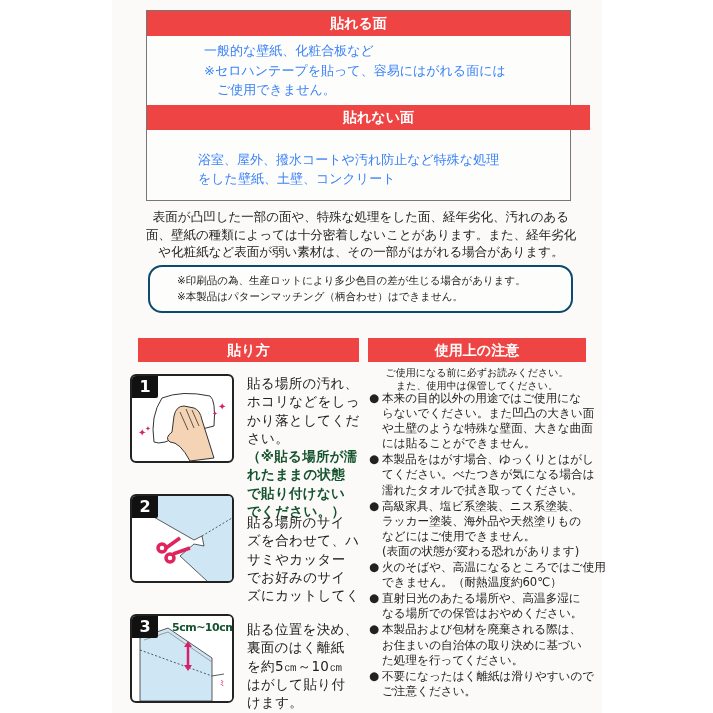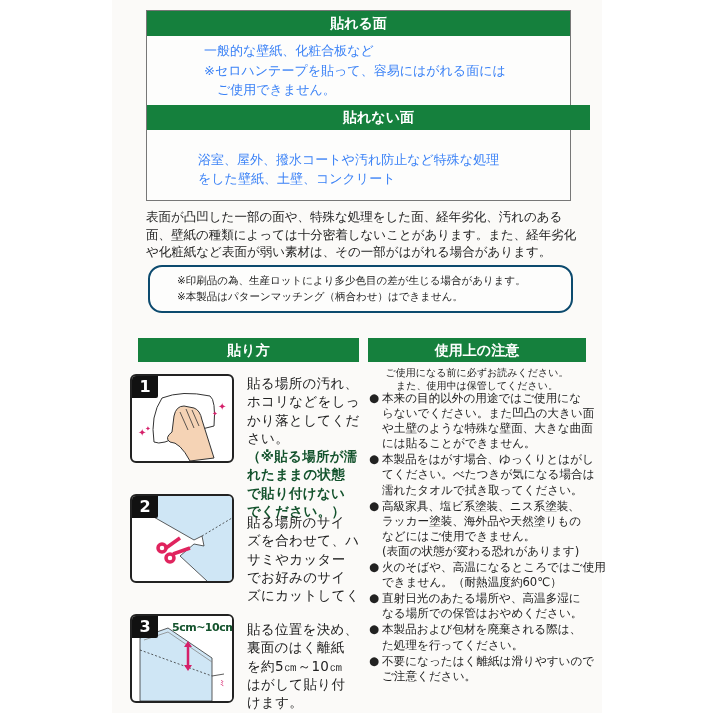--- a/index.html
+++ b/index.html
@@ -4,26 +4,26 @@
 <style>
   html, body { margin:0; padding:0; }
   body { width:713px; height:713px; background:#ffffff; position:relative; overflow:hidden;
          font-family:"DejaVu Sans", "Liberation Sans", sans-serif; color:#222; }
   .panel { position:absolute; left:112px; top:0; width:490px; height:713px; background:#fbfaf8; }
   .abs { position:absolute; }
 
   
   .surface-box { position:absolute; left:146px; top:10px; width:423px; height:189px;
                  border:1px solid #777; background:#fdfdfc; }
-  .bar { background:#15803d; color:#fff; font-weight:bold; text-align:center; }
+  .bar { background:#ef4444; color:#fff; font-weight:bold; text-align:center; }
   .bar1 { position:absolute; left:0; top:0; width:423px; height:25px; line-height:25px; font-size:14px; }
   .bar2 { position:absolute; left:0; top:94px; width:423px; height:25px; line-height:25px; font-size:14px;padding-left:20px; }
   .sec-line { position:absolute; font-size:13px; line-height:20px; white-space:nowrap; color:#3b82f6; }
 
-  .para { position:absolute; left:146px; top:208px; width:430px; font-size:12.5px; line-height:17.5px; color:#222; }
+  .para { position:absolute; left:146px; top:208px; width:430px; font-size:12.5px; line-height:17.5px; color:#222;text-align:center; }
   .para div { white-space:nowrap; }
 
   .notice-box { position:absolute; left:148px; top:265px; width:421px; height:44px;
                 border:2px solid #0c4a6e; border-radius:14px; background:#fdfdfc; }
   .notice-line { position:absolute; left:27px; font-size:10.5px; line-height:15px; white-space:nowrap; color:#222; }
 
   
   .col-bar { position:absolute; top:338px; height:24px; line-height:24px; font-size:14px; }
   .step-img { position:absolute; left:130px; width:100px; height:85px; border:2px solid #222;
               border-radius:6px; background:#fff; overflow:hidden; }
@@ -169,20 +169,21 @@
     <div>できません。（耐熱温度約60℃）</div>
   </div>
   <div class="caution-item">
     <span class="bullet">●</span>
     <div>直射日光のあたる場所や、高温多湿に</div>
     <div>なる場所での保管はおやめください。</div>
   </div>
   <div class="caution-item">
     <span class="bullet">●</span>
     <div>本製品および包材を廃棄される際は、</div>
+    <div>お住まいの自治体の取り決めに基づい</div>
     <div>た処理を行ってください。</div>
   </div>
   <div class="caution-item">
     <span class="bullet">●</span>
     <div>不要になったはく離紙は滑りやすいので</div>
     <div>ご注意ください。</div>
   </div>
 </div>
 
 </body></html>

